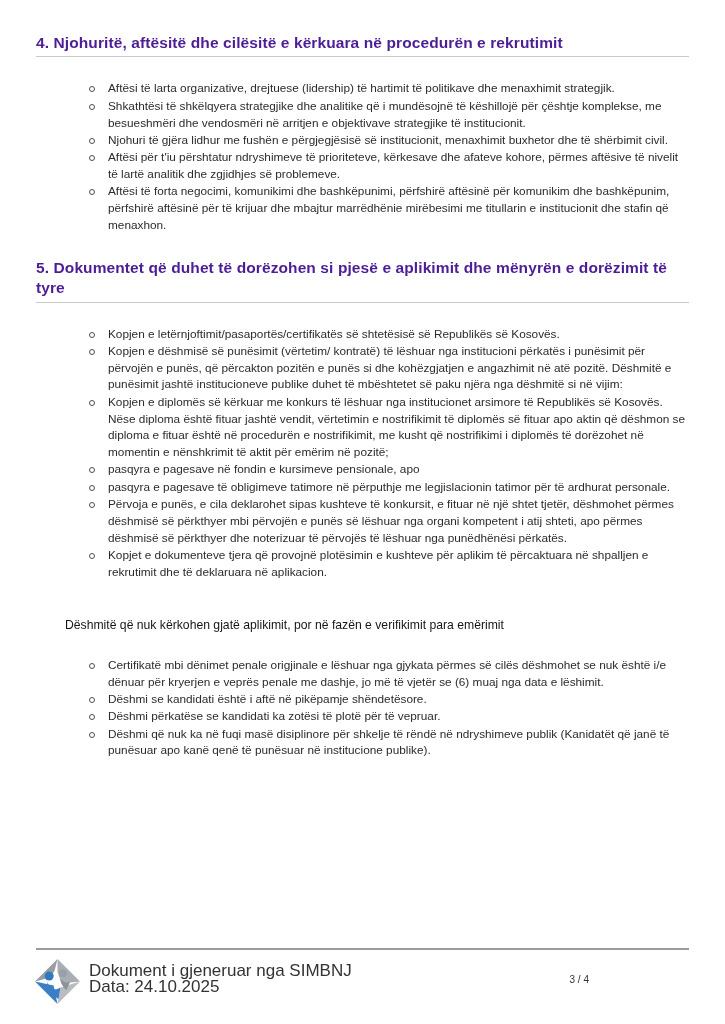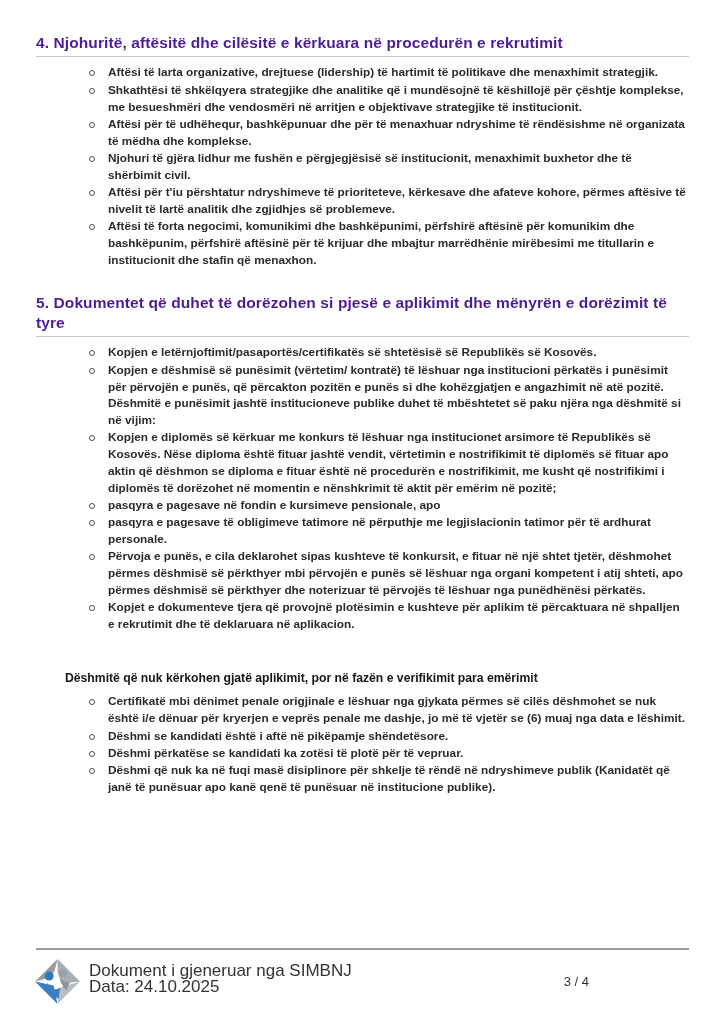--- a/index.html
+++ b/index.html
@@ -22,24 +22,23 @@
     font-size: 15.5px;
     font-weight: bold;
     color: #4c1d95;
     line-height: 1.32;
     letter-spacing: 0.1px;
     padding-bottom: 3px;
     border-bottom: 1.5px solid #c9c9c9;
   }
   ul.bullets {
     list-style: none;
-    margin-top: 7px;
+    margin-top: 23px;
     padding-left: 52px;
     padding-right: 2px;
-    font-weight: bold;
   }
   ul.bullets li {
     position: relative;
     padding-left: 20px;
     font-size: 11.8px;
     line-height: 16.8px;
     color: #2b2b2b;
     margin-bottom: 0.5px;
   }
   ul.bullets li::before {
@@ -49,21 +48,21 @@
     top: 6px;
     width: 4px;
     height: 4px;
     border: 1px solid #4f4f4f;
     border-radius: 50%;
     background: #ffffff;
   }
   .sub-heading {
     margin: 37px 0 0 29px;
     font-size: 12.2px;
-    font-weight: bold;
+    font-weight: normal;
     color: #161616;
     line-height: 1.35;
   }
   .verification-list { margin-top: 54px; }
   .footer {
     position: absolute;
     left: 36px;
     right: 36px;
     top: 948px;
     border-top: 2px solid #9b9b9b;
@@ -83,35 +82,34 @@
     margin-left: 8px;
     padding-top: 5px;
     font-size: 17px;
     line-height: 16px;
     color: #333333;
   }
   .footer-page {
     position: absolute;
     right: 100px;
     top: 24px;
-    font-size: 13px;
+    font-size: 10px;
     color: #333333;
   }
 </style>
 </head>
 <body>
 
 <div class="content">
 
   <div class="section">
     <div class="section-title">4. Njohuritë, aftësitë dhe cilësitë e kërkuara në procedurën e rekrutimit</div>
     <ul class="bullets">
       <li>Aftësi të larta organizative, drejtuese (lidership) të hartimit të politikave dhe menaxhimit strategjik.</li>
       <li>Shkathtësi të shkëlqyera strategjike dhe analitike që i mundësojnë të këshillojë për çështje komplekse, me besueshmëri dhe vendosmëri në arritjen e objektivave strategjike të institucionit.</li>
-      <li>Aftësi për të udhëhequr, bashkëpunuar dhe për të menaxhuar ndryshime të rëndësishme në organizata të mëdha dhe komplekse.</li>
       <li>Njohuri të gjëra lidhur me fushën e përgjegjësisë së institucionit, menaxhimit buxhetor dhe të shërbimit civil.</li>
       <li>Aftësi për t'iu përshtatur ndryshimeve të prioriteteve, kërkesave dhe afateve kohore, përmes aftësive të nivelit të lartë analitik dhe zgjidhjes së problemeve.</li>
       <li>Aftësi të forta negocimi, komunikimi dhe bashkëpunimi, përfshirë aftësinë për komunikim dhe bashkëpunim, përfshirë aftësinë për të krijuar dhe mbajtur marrëdhënie mirëbesimi me titullarin e institucionit dhe stafin që menaxhon.</li>
     </ul>
   </div>
 
   <div class="section">
     <div class="section-title">5. Dokumentet që duhet të dorëzohen si pjesë e aplikimit dhe mënyrën e dorëzimit të tyre</div>
     <ul class="bullets">
       <li>Kopjen e letërnjoftimit/pasaportës/certifikatës së shtetësisë së Republikës së Kosovës.</li>

